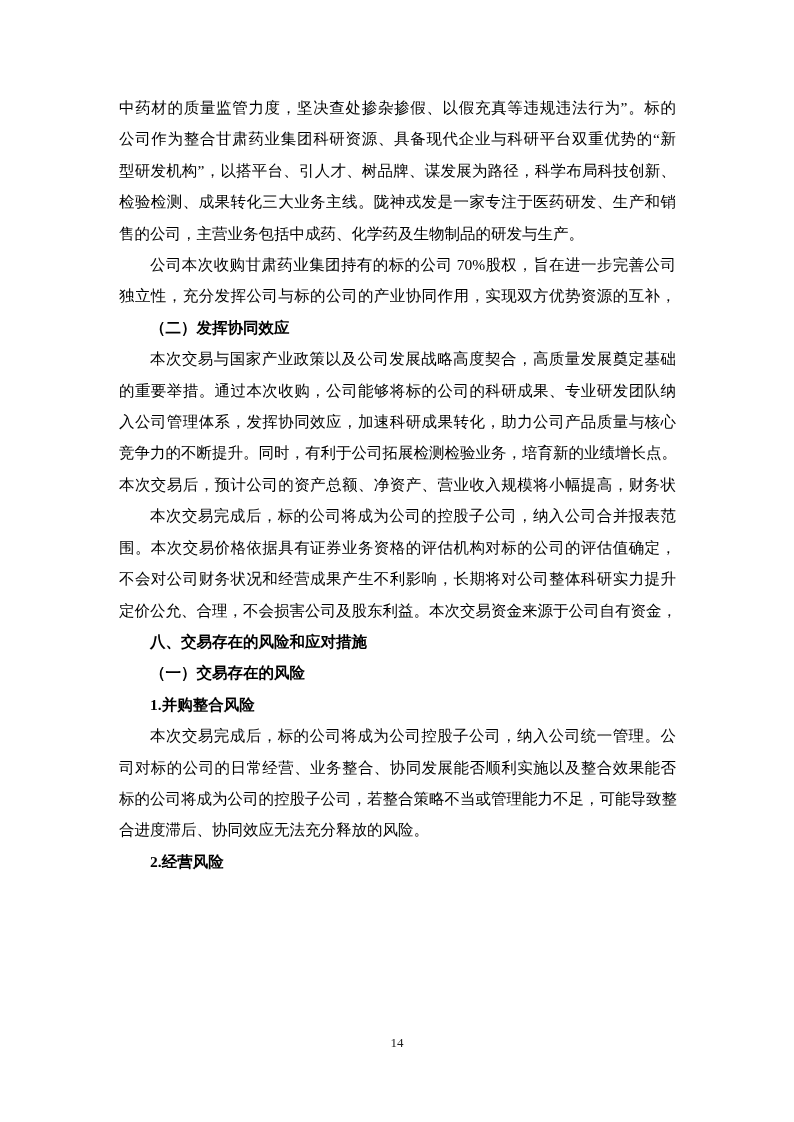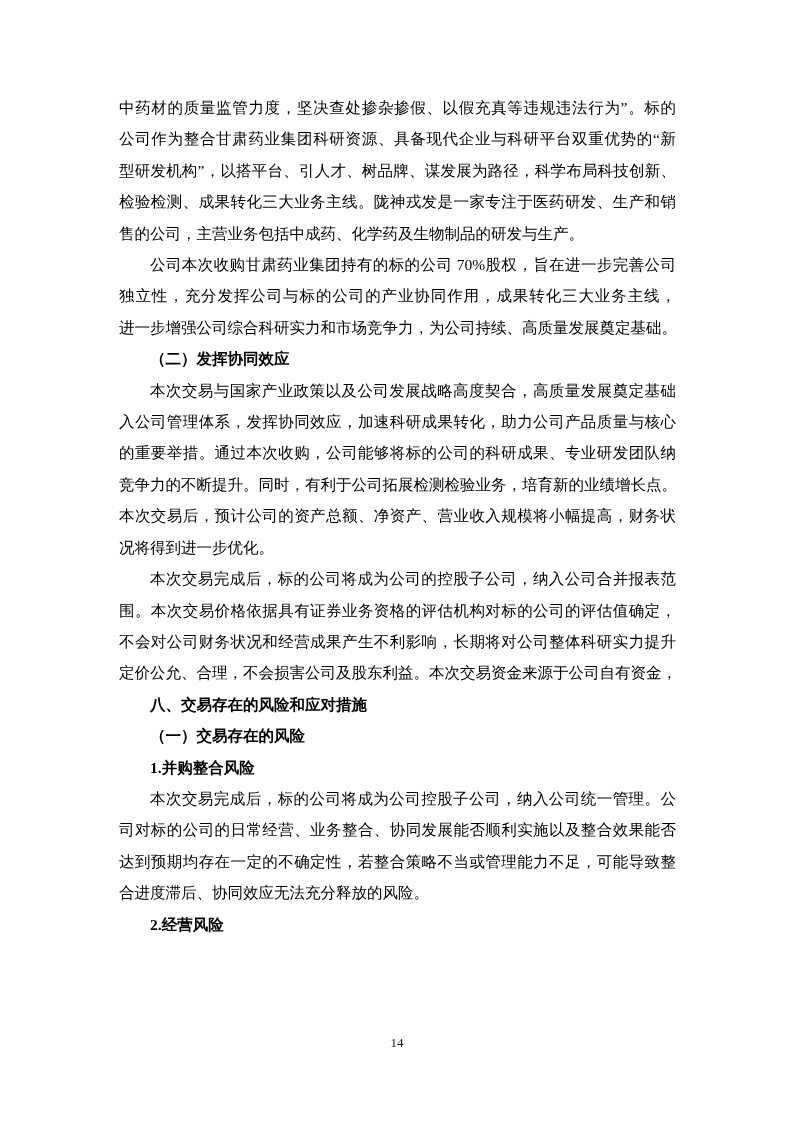--- a/index.html
+++ b/index.html
@@ -68,52 +68,50 @@
     <div class="para">
         <div class="line fill">中药材的质量监管力度，坚决查处掺杂掺假、以假充真等违规违法行为”。标的</div>
         <div class="line fill">公司作为整合甘肃药业集团科研资源、具备现代企业与科研平台双重优势的“新</div>
         <div class="line fill">型研发机构”，以搭平台、引人才、树品牌、谋发展为路径，科学布局科技创新、</div>
         <div class="line fill">检验检测、成果转化三大业务主线。陇神戎发是一家专注于医药研发、生产和销</div>
         <div class="line">售的公司，主营业务包括中成药、化学药及生物制品的研发与生产。</div>
       </div>
 
     <div class="para">
         <div class="line fill indent">公司本次收购甘肃药业集团持有的标的公司 70%股权，旨在进一步完善公司</div>
-        <div class="line fill">独立性，充分发挥公司与标的公司的产业协同作用，成果转化三大业务主线，</div>
-        <div class="line fill">进一步增强公司综合科研实力和市场竞争力，为公司持续、高质量发展奠定基础。</div>
+        <div class="line fill">独立性，充分发挥公司与标的公司的产业协同作用，实现双方优势资源的互补，</div>
       </div>
 
     <div class="heading">（二）发挥协同效应</div>
 
     <div class="para">
         <div class="line fill indent">本次交易与国家产业政策以及公司发展战略高度契合，高质量发展奠定基础</div>
+        <div class="line fill">的重要举措。通过本次收购，公司能够将标的公司的科研成果、专业研发团队纳</div>
         <div class="line fill">入公司管理体系，发挥协同效应，加速科研成果转化，助力公司产品质量与核心</div>
-        <div class="line fill">的重要举措。通过本次收购，公司能够将标的公司的科研成果、专业研发团队纳</div>
         <div class="line fill">竞争力的不断提升。同时，有利于公司拓展检测检验业务，培育新的业绩增长点。</div>
         <div class="line fill">本次交易后，预计公司的资产总额、净资产、营业收入规模将小幅提高，财务状</div>
-        <div class="line">况将得到进一步优化。</div>
       </div>
 
     <div class="para">
         <div class="line fill indent">本次交易完成后，标的公司将成为公司的控股子公司，纳入公司合并报表范</div>
         <div class="line fill">围。本次交易价格依据具有证券业务资格的评估机构对标的公司的评估值确定，</div>
         <div class="line fill">不会对公司财务状况和经营成果产生不利影响，长期将对公司整体科研实力提升</div>
         <div class="line fill">定价公允、合理，不会损害公司及股东利益。本次交易资金来源于公司自有资金，</div>
       </div>
 
     <div class="heading">八、交易存在的风险和应对措施</div>
 
     <div class="heading">（一）交易存在的风险</div>
 
     <div class="heading">1.并购整合风险</div>
 
     <div class="para">
         <div class="line fill indent">本次交易完成后，标的公司将成为公司控股子公司，纳入公司统一管理。公</div>
         <div class="line fill">司对标的公司的日常经营、业务整合、协同发展能否顺利实施以及整合效果能否</div>
-        <div class="line fill">达到预期均存在一定的不确定性，若整合策略不当或管理能力不足，可能导致整</div>
+        <div class="line fill">标的公司将成为公司的控股子公司，若整合策略不当或管理能力不足，可能导致整</div>
         <div class="line">合进度滞后、协同效应无法充分释放的风险。</div>
       </div>
 
     <div class="heading">2.经营风险</div>
 
   </div>
 
   <div class="footer">14</div>
 </div>
 

